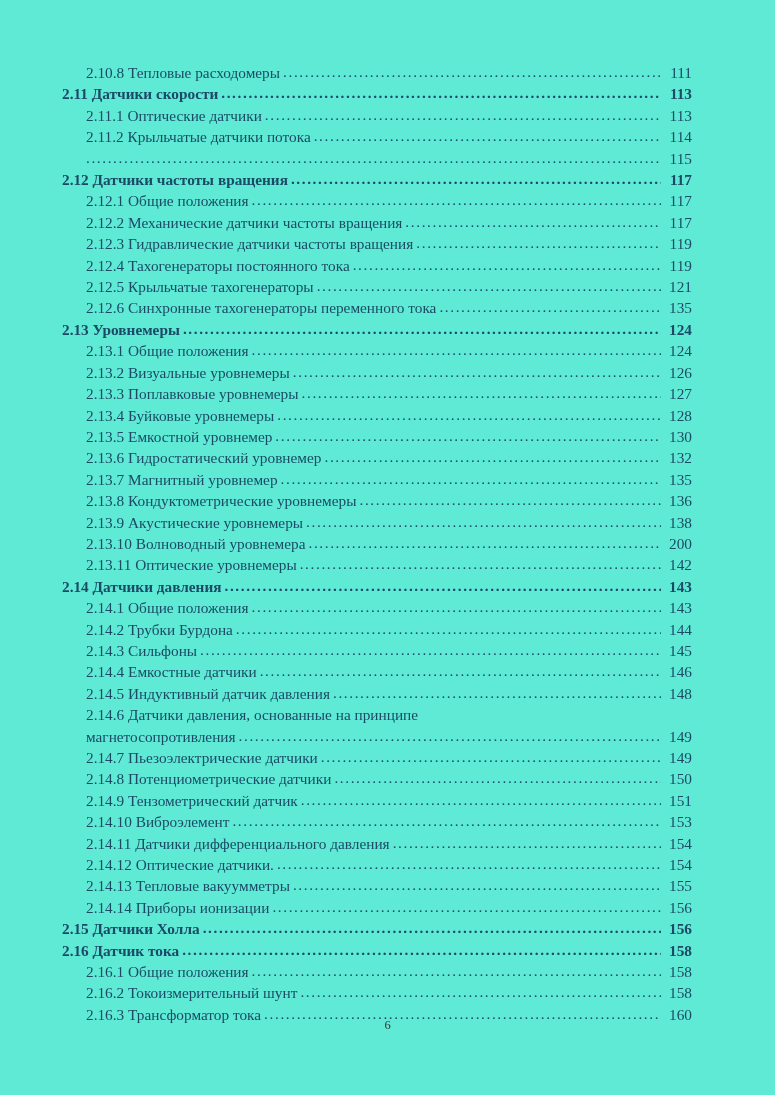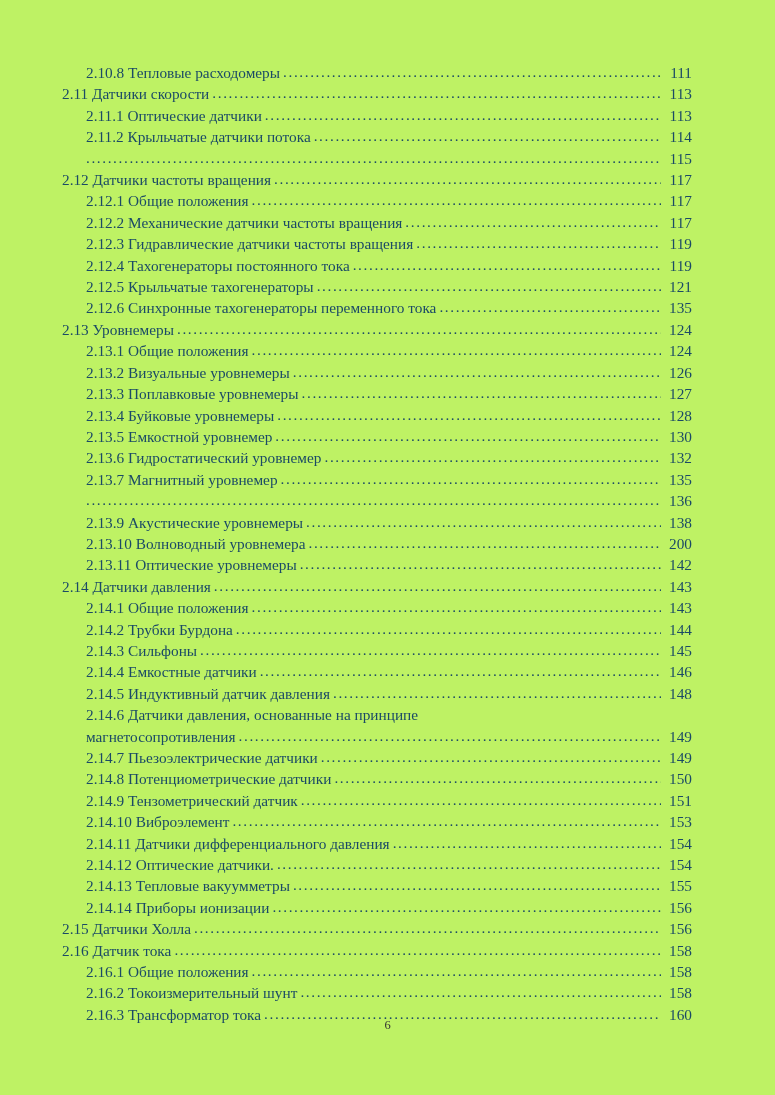--- a/index.html
+++ b/index.html
@@ -12,21 +12,21 @@
     height: 1095px;
     position: relative;
     overflow: hidden;
     font-family: "Liberation Serif", serif;
   }
   .page {
     position: absolute;
     left: 0; top: 0;
     width: 775px;
     height: 1095px;
-    background: #bef264;
+    background: #5eead4;
   }
   .toc {
     position: absolute;
     left: 62px;
     top: 62px;
     width: 630px;
   }
   .toc-entry {
     display: flex;
     align-items: baseline;
@@ -49,21 +49,21 @@
     position: relative;
     top: -1px;
   }
   .toc-entry .page-num {
     flex: 0 0 auto;
     padding-left: 4px;
     text-align: right;
     min-width: 27px;
   }
   
-  .lvl-1 { margin-left: 0px; }
+  .lvl-1 { margin-left: 0px; font-weight: bold; }
   .lvl-2 { margin-left: 24px; }
 
   .page-footer {
     position: absolute;
     left: 0;
     top: 1018px;
     width: 775px;
     text-align: center;
     font-size: 12.5px;
     color: #333;
@@ -178,20 +178,21 @@
         <span class="label">2.13.6 Гидростатический уровнемер</span>
         <span class="leader">........................................................................................................................................................................................................</span>
         <span class="page-num">132</span>
       </div>
       <div class="toc-entry lvl-2">
         <span class="label">2.13.7 Магнитный уровнемер</span>
         <span class="leader">........................................................................................................................................................................................................</span>
         <span class="page-num">135</span>
       </div>
       <div class="toc-entry lvl-2">
+        <span class="label">2.13.8 Кондуктометрические уровнемеры</span>
         <span class="leader">........................................................................................................................................................................................................</span>
         <span class="page-num">136</span>
       </div>
       <div class="toc-entry lvl-2">
         <span class="label">2.13.9 Акустические уровнемеры</span>
         <span class="leader">........................................................................................................................................................................................................</span>
         <span class="page-num">138</span>
       </div>
       <div class="toc-entry lvl-2">
         <span class="label">2.13.10 Волноводный уровнемера</span>

